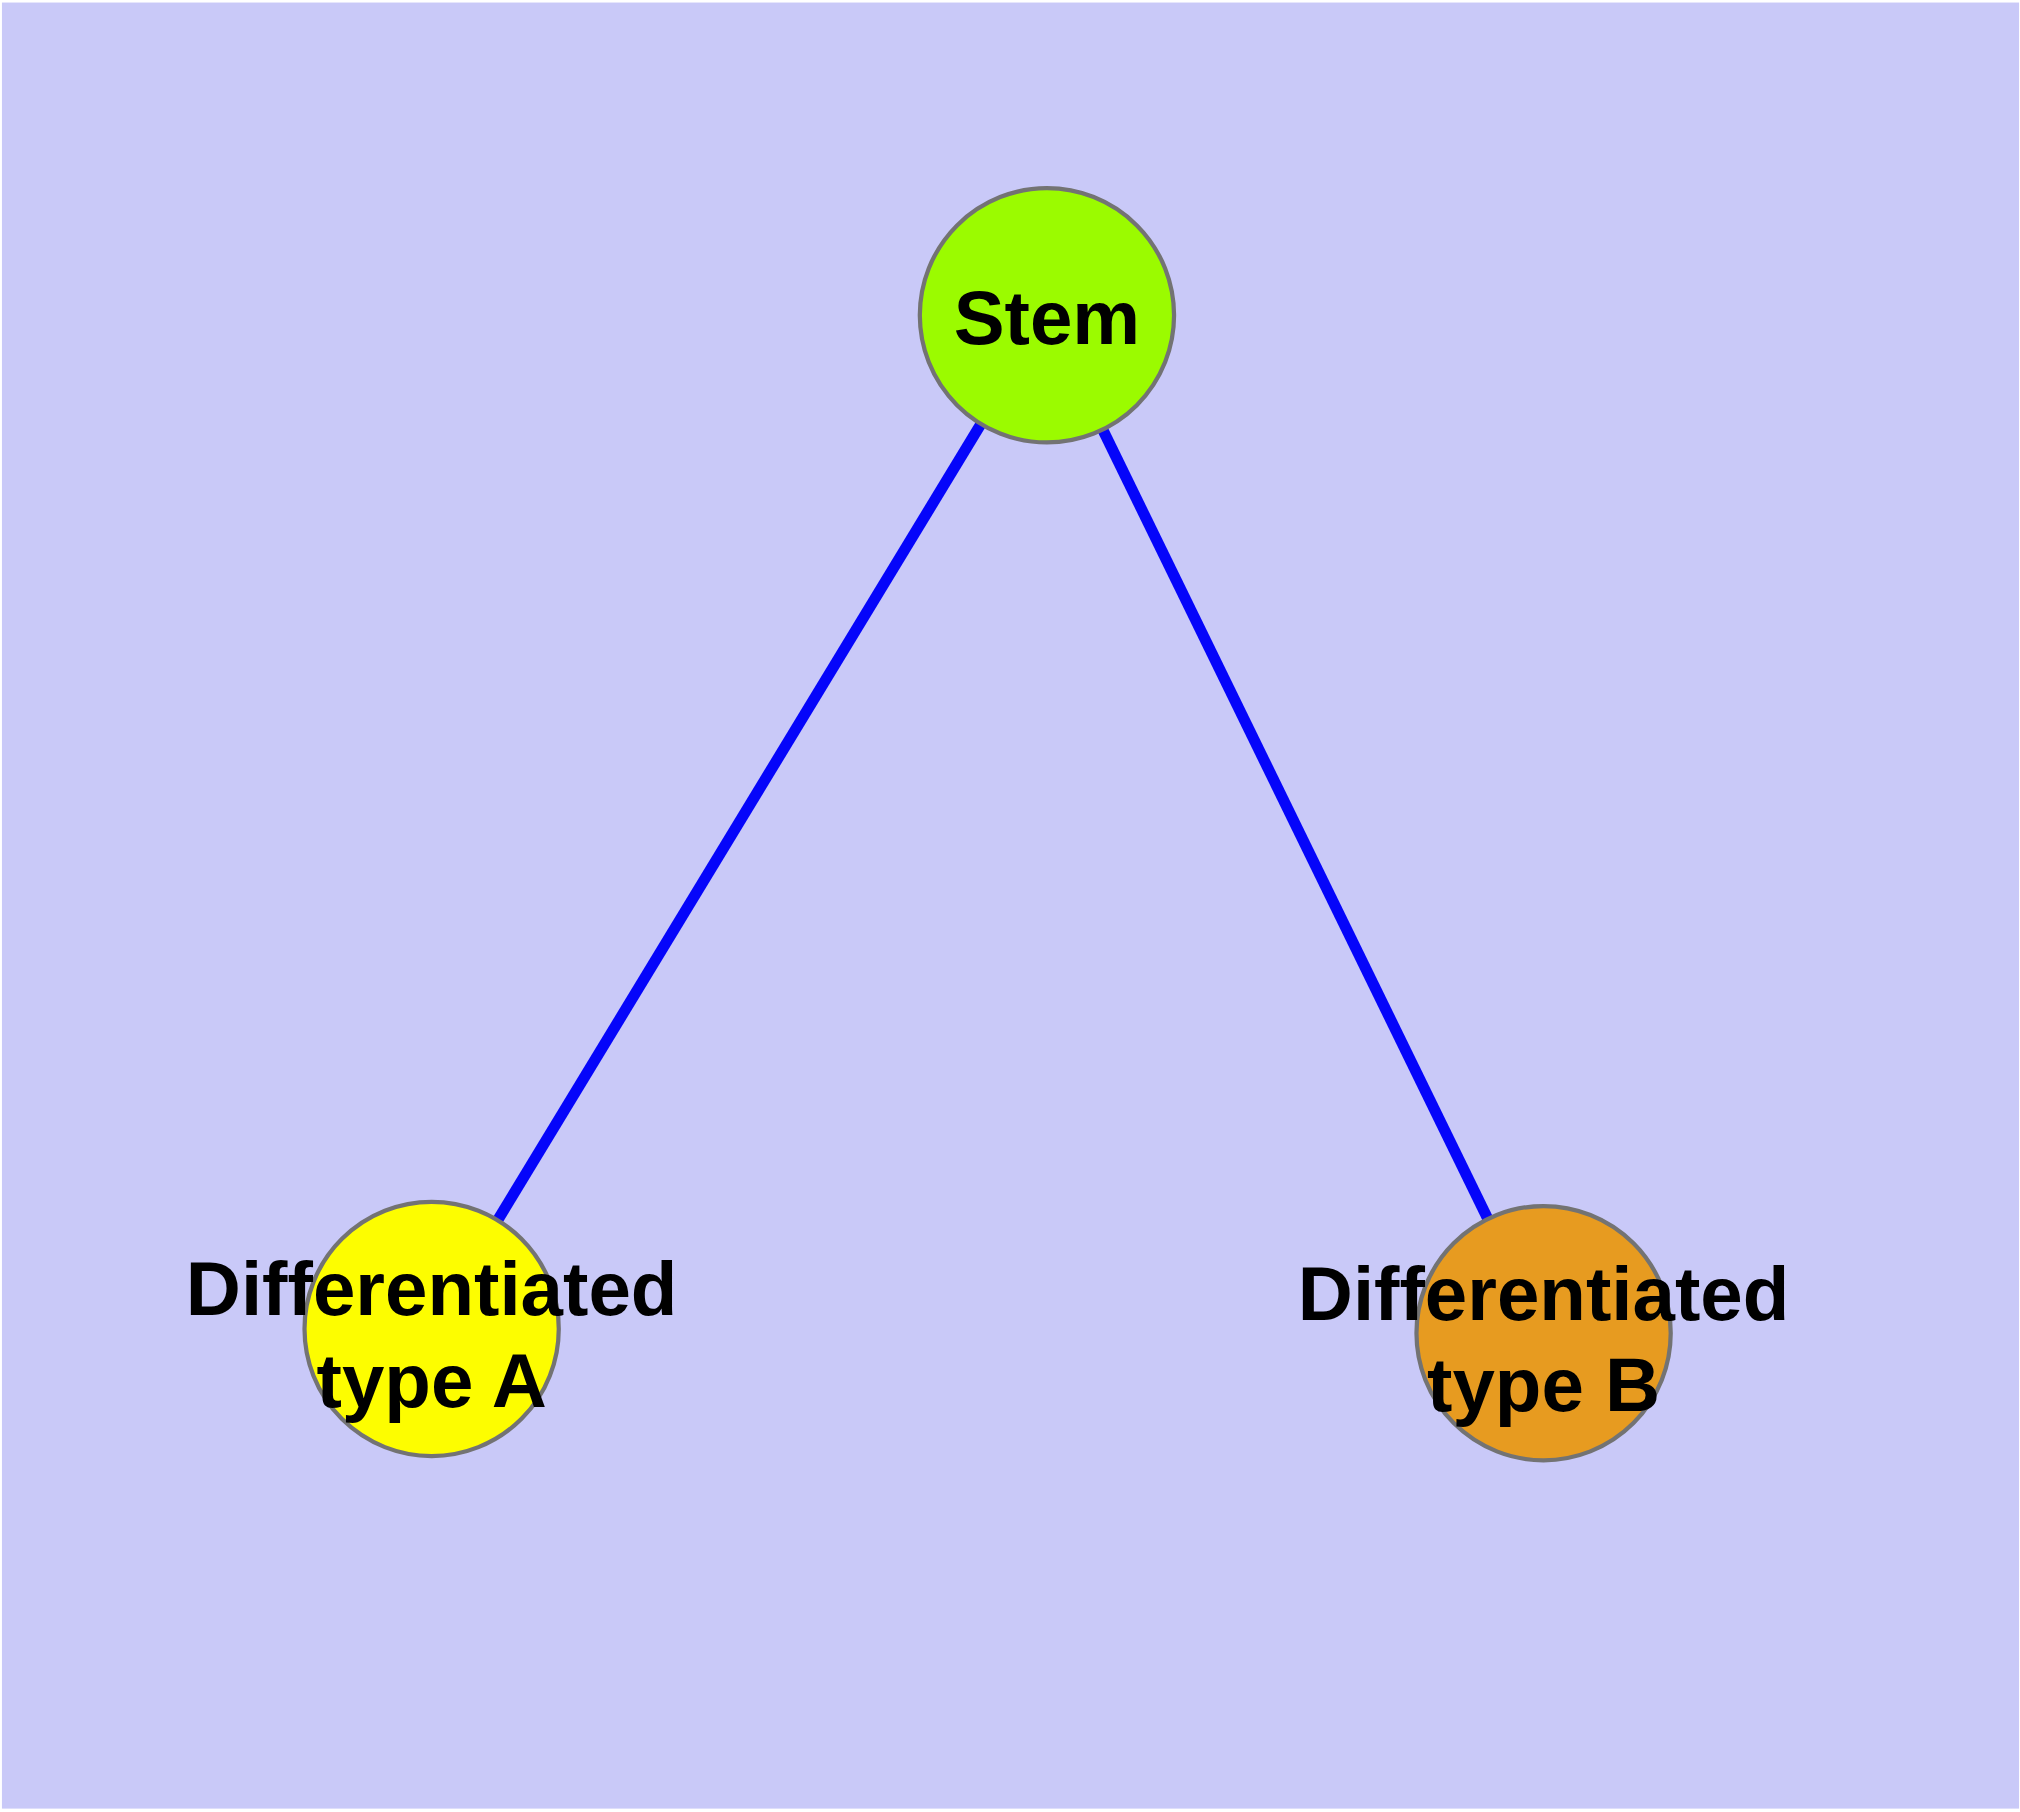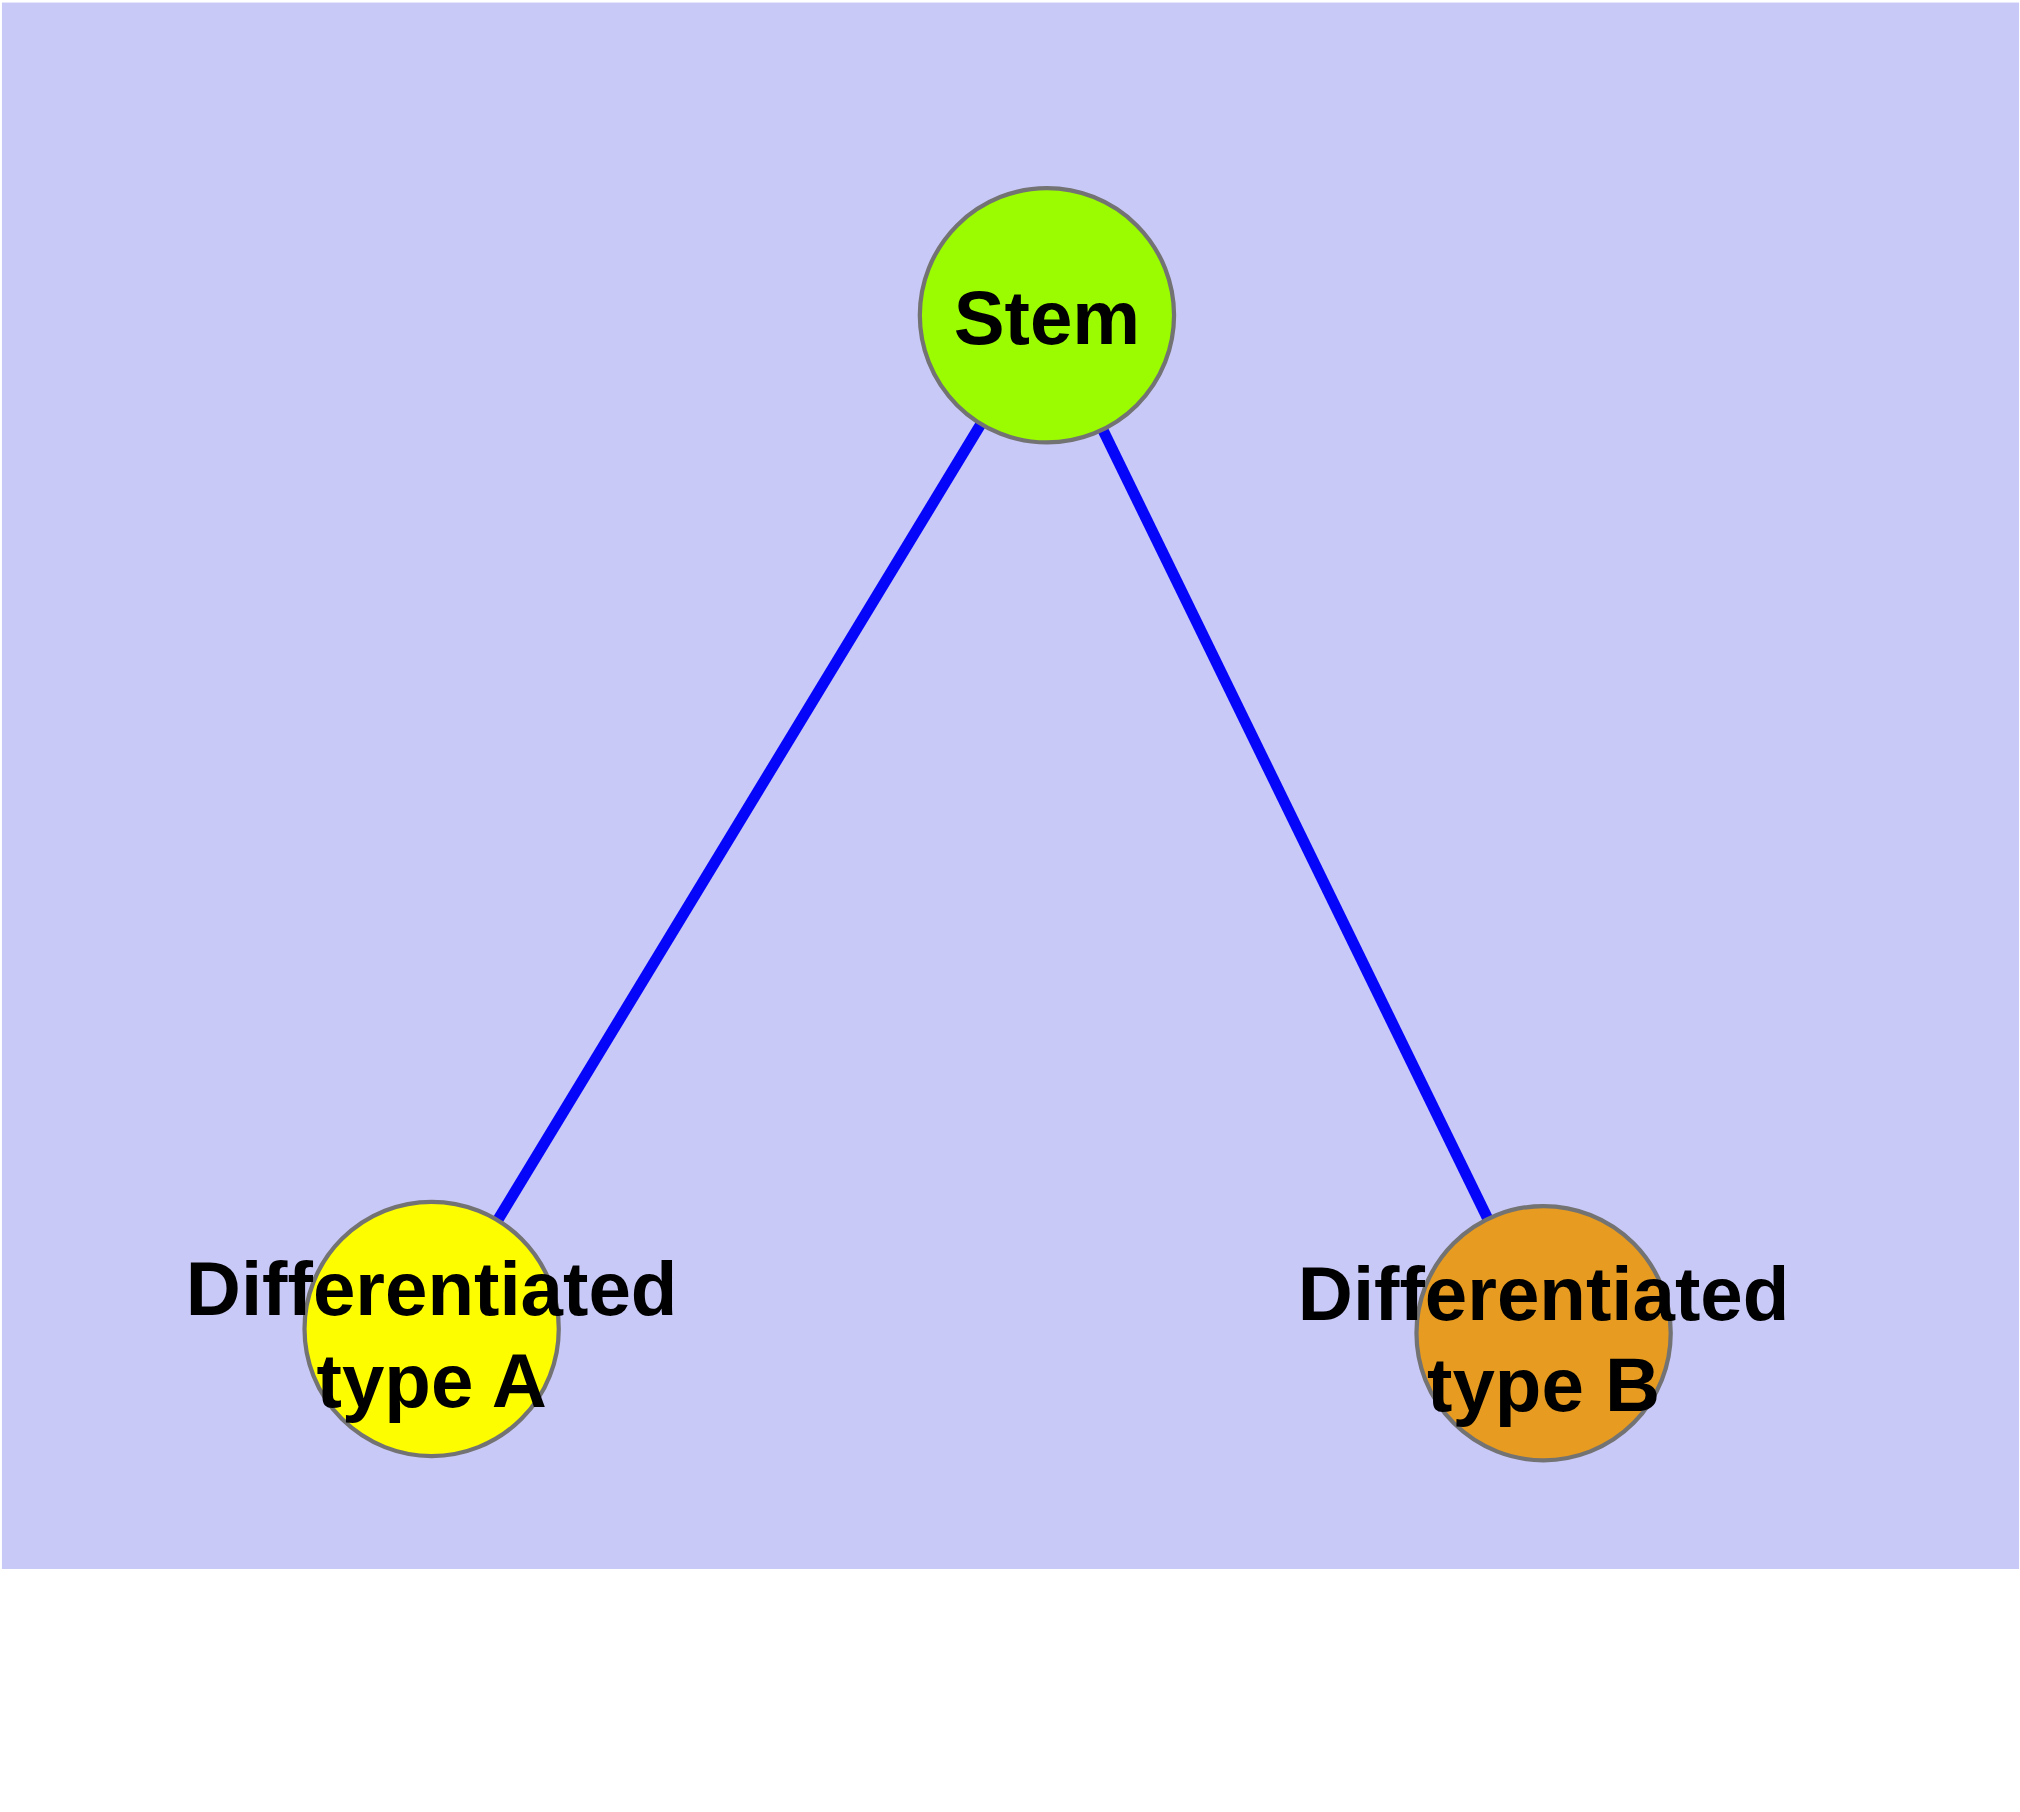--- a/index.html
+++ b/index.html
@@ -2,21 +2,21 @@
 <html style="font-size:13.6px"><head>
 <meta charset="utf-8">
 <style>
   html, body {
     margin: 0;
     padding: 0;
     background: #ffffff;
   }
   .stage {
     width: 2021px;
-    height: 1569px;
+    height: 1812px;
     position: relative;
   }
   svg.diagram {
     display: block;
     width: 2021px;
     height: 1812px;
   }
   .node-circle {
     stroke: #737373;
     stroke-width: 5px;

